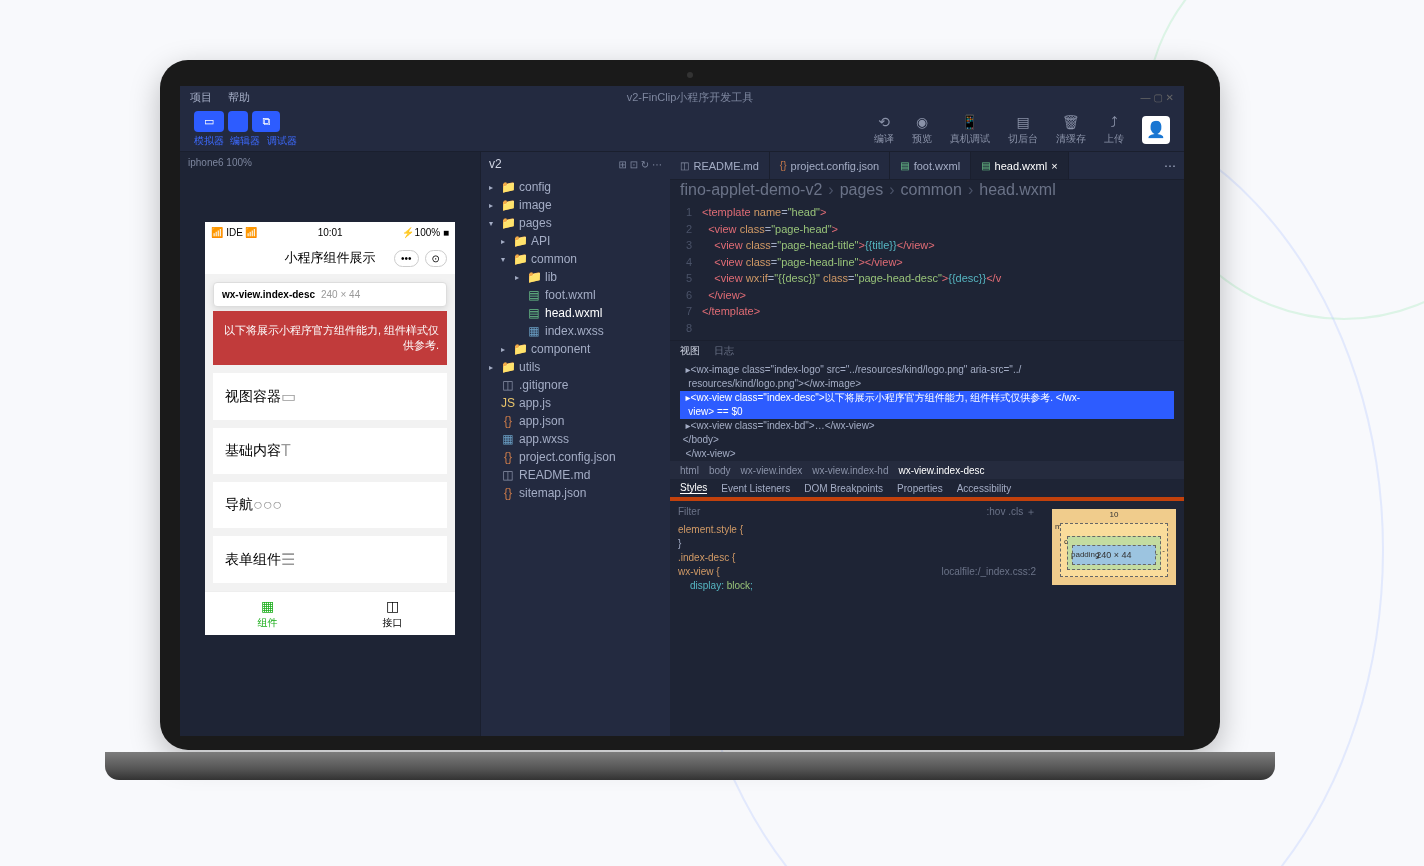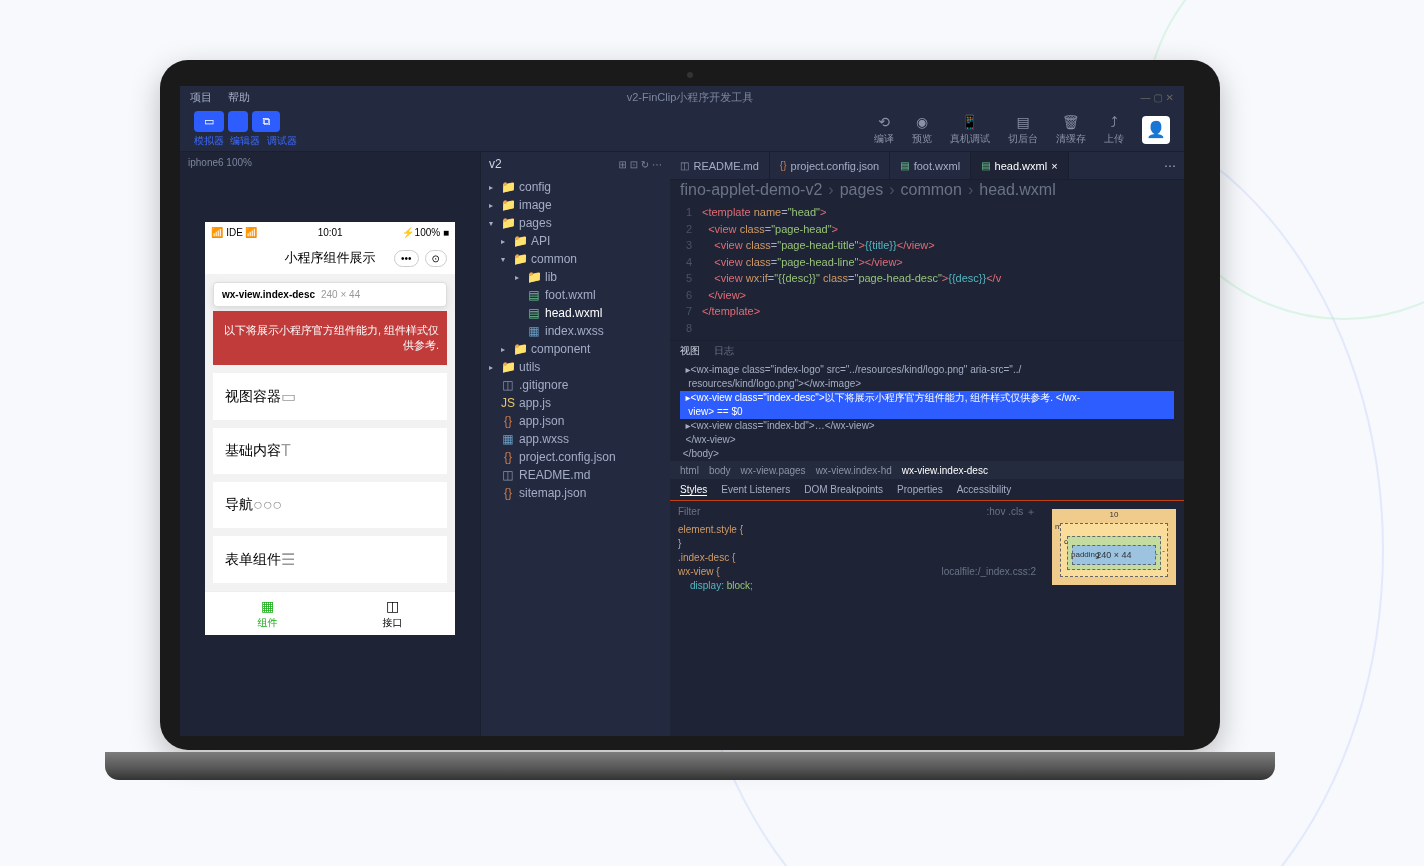--- a/index.html
+++ b/index.html
@@ -92,21 +92,21 @@
 
 
 .devtools { height: 260px; border-top: 1px solid #1a1f2e; display: flex; flex-direction: column; background: #1e2435; }
 .dt-top-tabs { height: 20px; display: flex; align-items: center; gap: 14px; padding: 0 10px; font-size: 10px; color: #6b7388; }
 .dt-top-tabs .active { color: #d0d5e3; }
 .dom-panel { height: 100px; padding: 2px 10px; font-family: Consolas, monospace; font-size: 10px; line-height: 1.4; overflow: hidden; }
 .dom-line { white-space: pre; }
 .dom-line.hl { background: #2d5cff; color: #fff; }
 .crumbs { height: 18px; background: #252b3e; display: flex; align-items: center; gap: 10px; padding: 0 10px; font-size: 10px; color: #8a92a8; }
 .crumbs .active { color: #fff; }
-.style-tabs { height: 22px; display: flex; align-items: center; gap: 14px; padding: 0 10px; font-size: 10px; border-bottom: 1px solid #c2410c; }
+.style-tabs { height: 22px; display: flex; align-items: center; gap: 14px; padding: 0 10px; font-size: 10px; border-bottom: 4px solid #c2410c; }
 .style-tabs .active { color: #fff; border-bottom: 1px solid #fff; }
 .lower { flex: 1; display: flex; }
 .styles-pane { flex: 1; font-family: Consolas, monospace; font-size: 10px; padding: 4px 8px; line-height: 1.4; }
 .filter-row { display: flex; justify-content: space-between; color: #6b7388; margin-bottom: 4px; }
 .rule .sel2 { color: #d19a66; }
 .rule .prop { color: #56b6c2; padding-left: 12px; }
 .rule .val { color: #98c379; }
 .rule .src { float: right; color: #6b7388; }
 .box-model { width: 140px; padding: 8px; }
 .bm-margin { background: #f0cc8c; padding: 12px 8px 8px 8px; position: relative; font-size: 8px; color: #333; }
@@ -403,27 +403,27 @@
             <div class="dt-top-tabs">
               <span class="active">视图</span>
               <span>日志</span>
             </div>
             <div class="dom-panel" id="dom-panel">
                 <div class="dom-line ">  ▸&lt;wx-image class="index-logo" src="../resources/kind/logo.png" aria-src="../</div>
                 <div class="dom-line ">   resources/kind/logo.png"&gt;&lt;/wx-image&gt;</div>
                 <div class="dom-line hl">  ▸&lt;wx-view class="index-desc"&gt;以下将展示小程序官方组件能力, 组件样式仅供参考. &lt;/wx-</div>
                 <div class="dom-line hl">   view&gt; == $0</div>
                 <div class="dom-line ">  ▸&lt;wx-view class="index-bd"&gt;…&lt;/wx-view&gt;</div>
+                <div class="dom-line "> &lt;/body&gt;</div>
                 <div class="dom-line ">  &lt;/wx-view&gt;</div>
-                <div class="dom-line "> &lt;/body&gt;</div>
               </div>
             <div class="crumbs" id="dom-crumbs">
                 <span class="">html</span>
                 <span class="">body</span>
-                <span class="">wx-view.pages</span>
+                <span class="">wx-view.index</span>
                 <span class="">wx-view.index-hd</span>
                 <span class="active">wx-view.index-desc</span>
               </div>
             <div class="style-tabs" id="style-tabs">
                 <span class="active">Styles</span>
                 <span class="">Event Listeners</span>
                 <span class="">DOM Breakpoints</span>
                 <span class="">Properties</span>
                 <span class="">Accessibility</span>
               </div>

